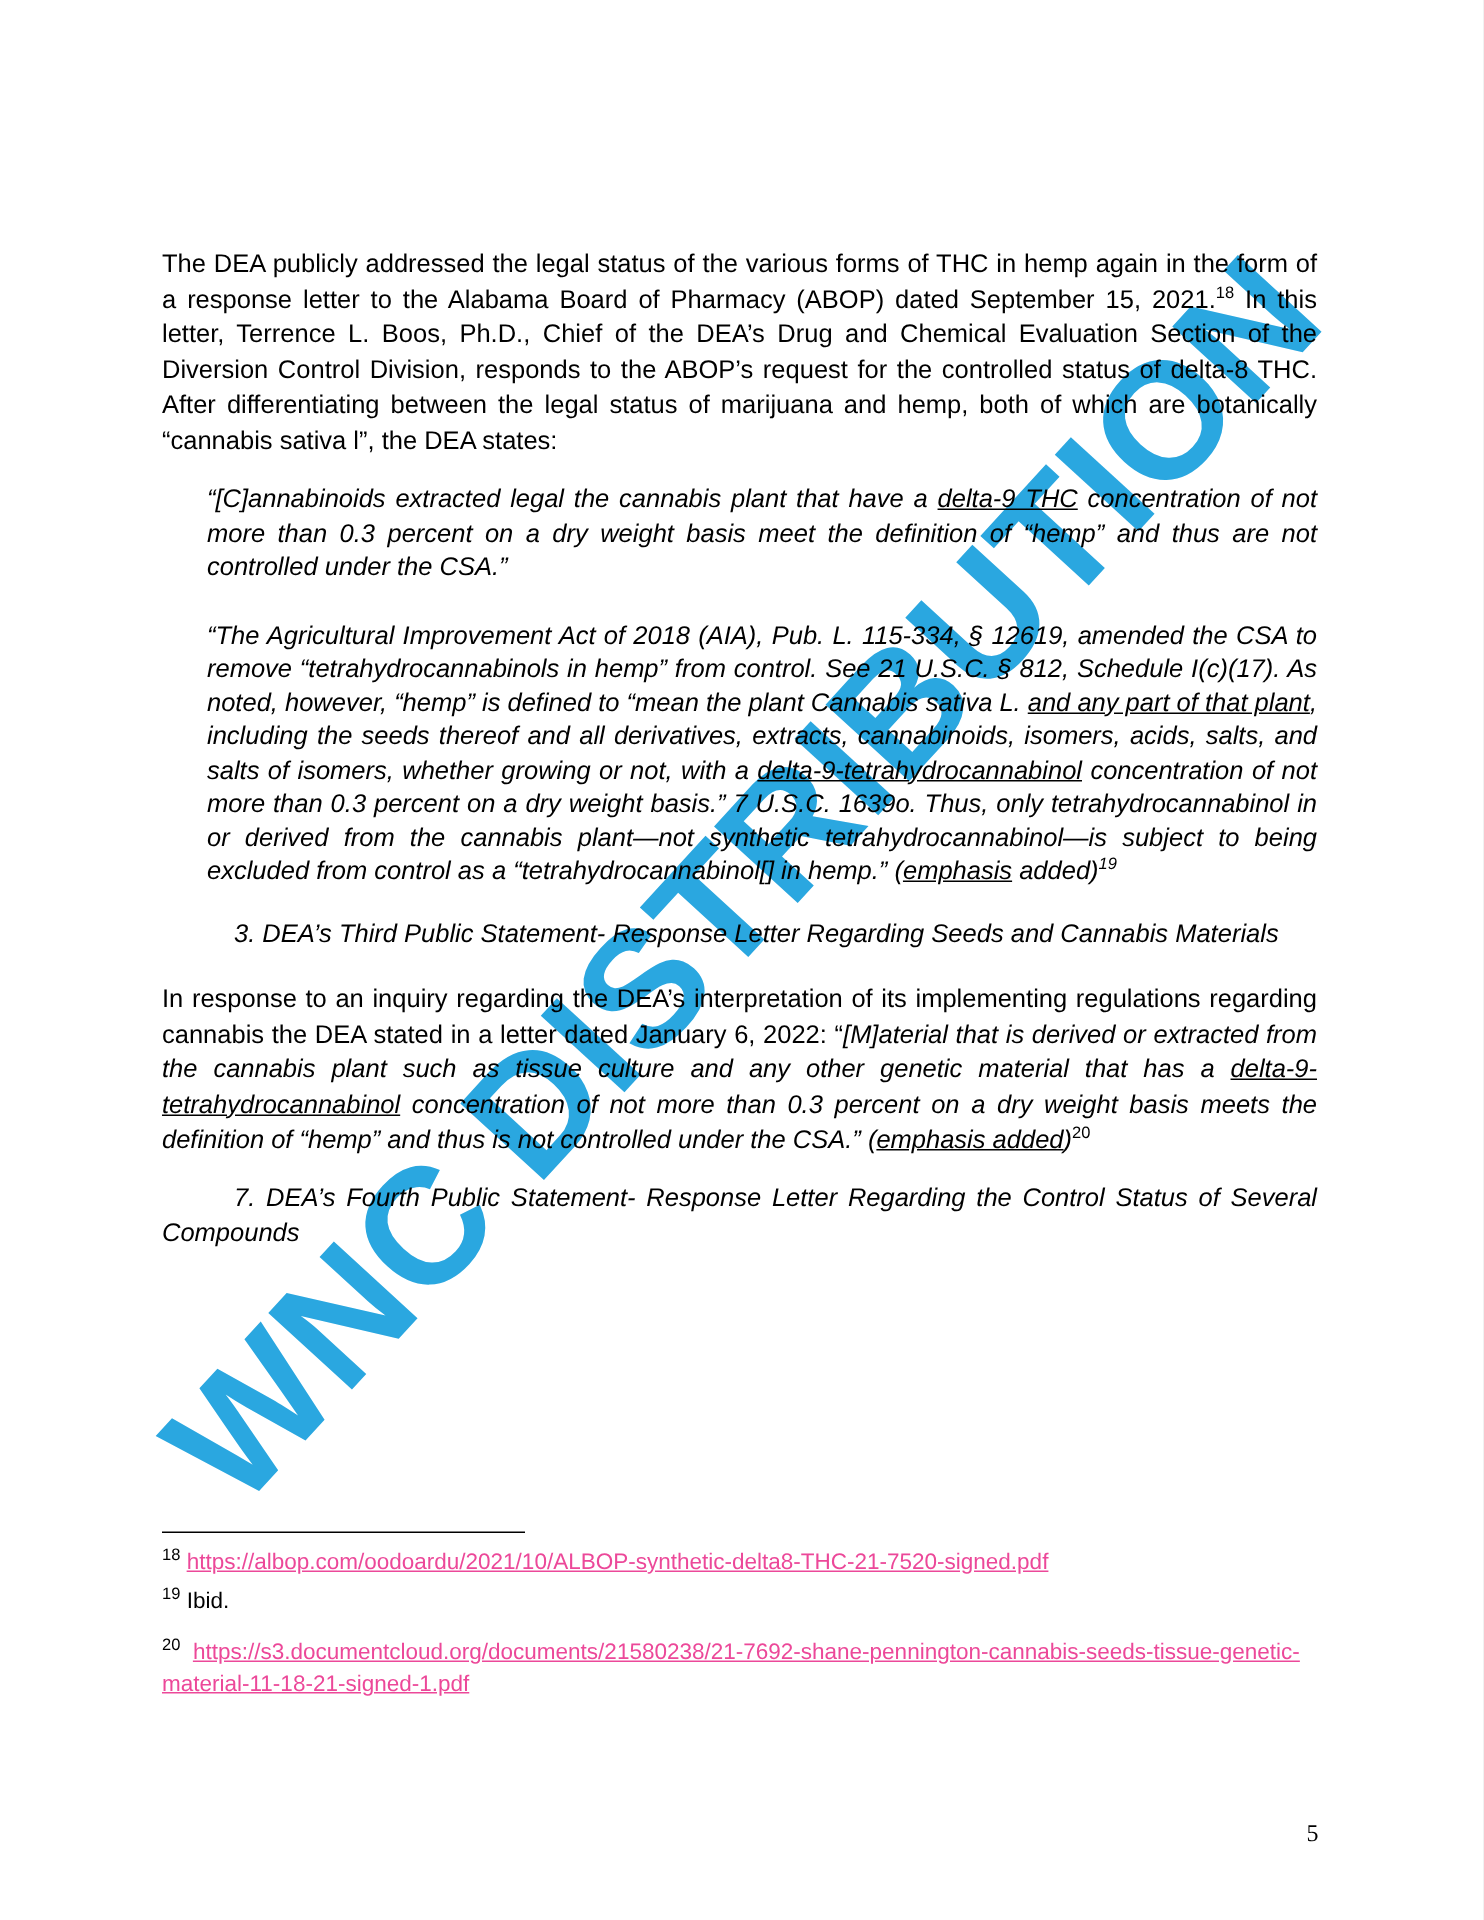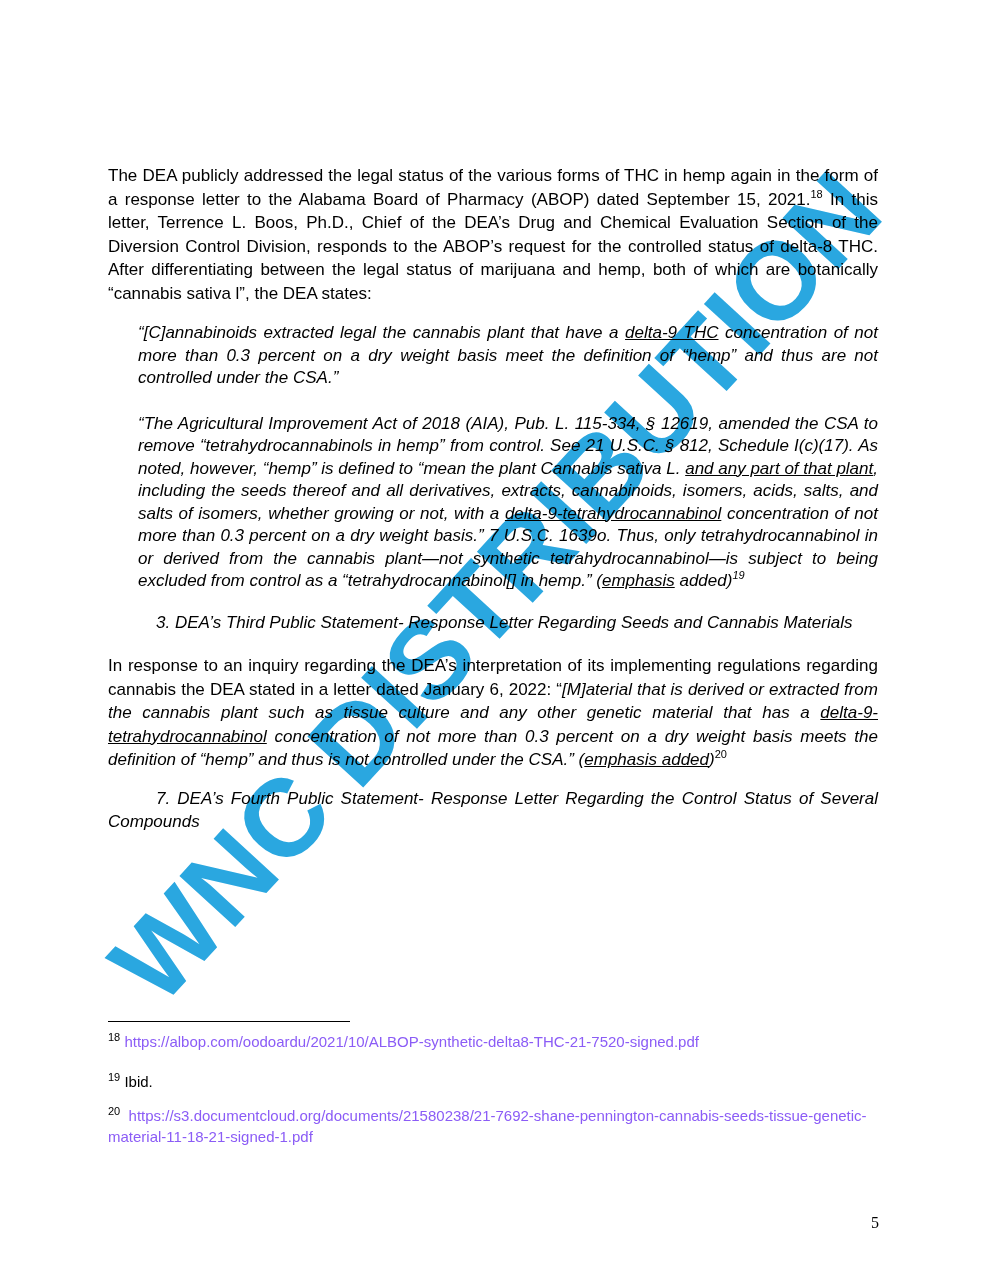--- a/index.html
+++ b/index.html
@@ -71,24 +71,25 @@
     font-size: 15px;
     line-height: 21px;
   }
   .fn-rule {
     width: 242px;
     height: 0;
     border-top: 1px solid #000;
     margin-bottom: 9px;
   }
   .fn { margin: 0; }
-  .fn-19 { margin-top: 19px; }
+  .fn-19 { margin-top: 5px; }
   .fn-20 { margin-top: 13px; }
   .fn-link {
-    color: #8b5cf6;
+    color: #ec4899;
+    text-decoration: underline;
     cursor: pointer;
     word-break: normal;
   }
   .page-num {
     position: absolute;
     top: 1214px;
     right: 110px;
     z-index: 2;
     font-family: "Liberation Serif", serif;
     font-size: 16px;

